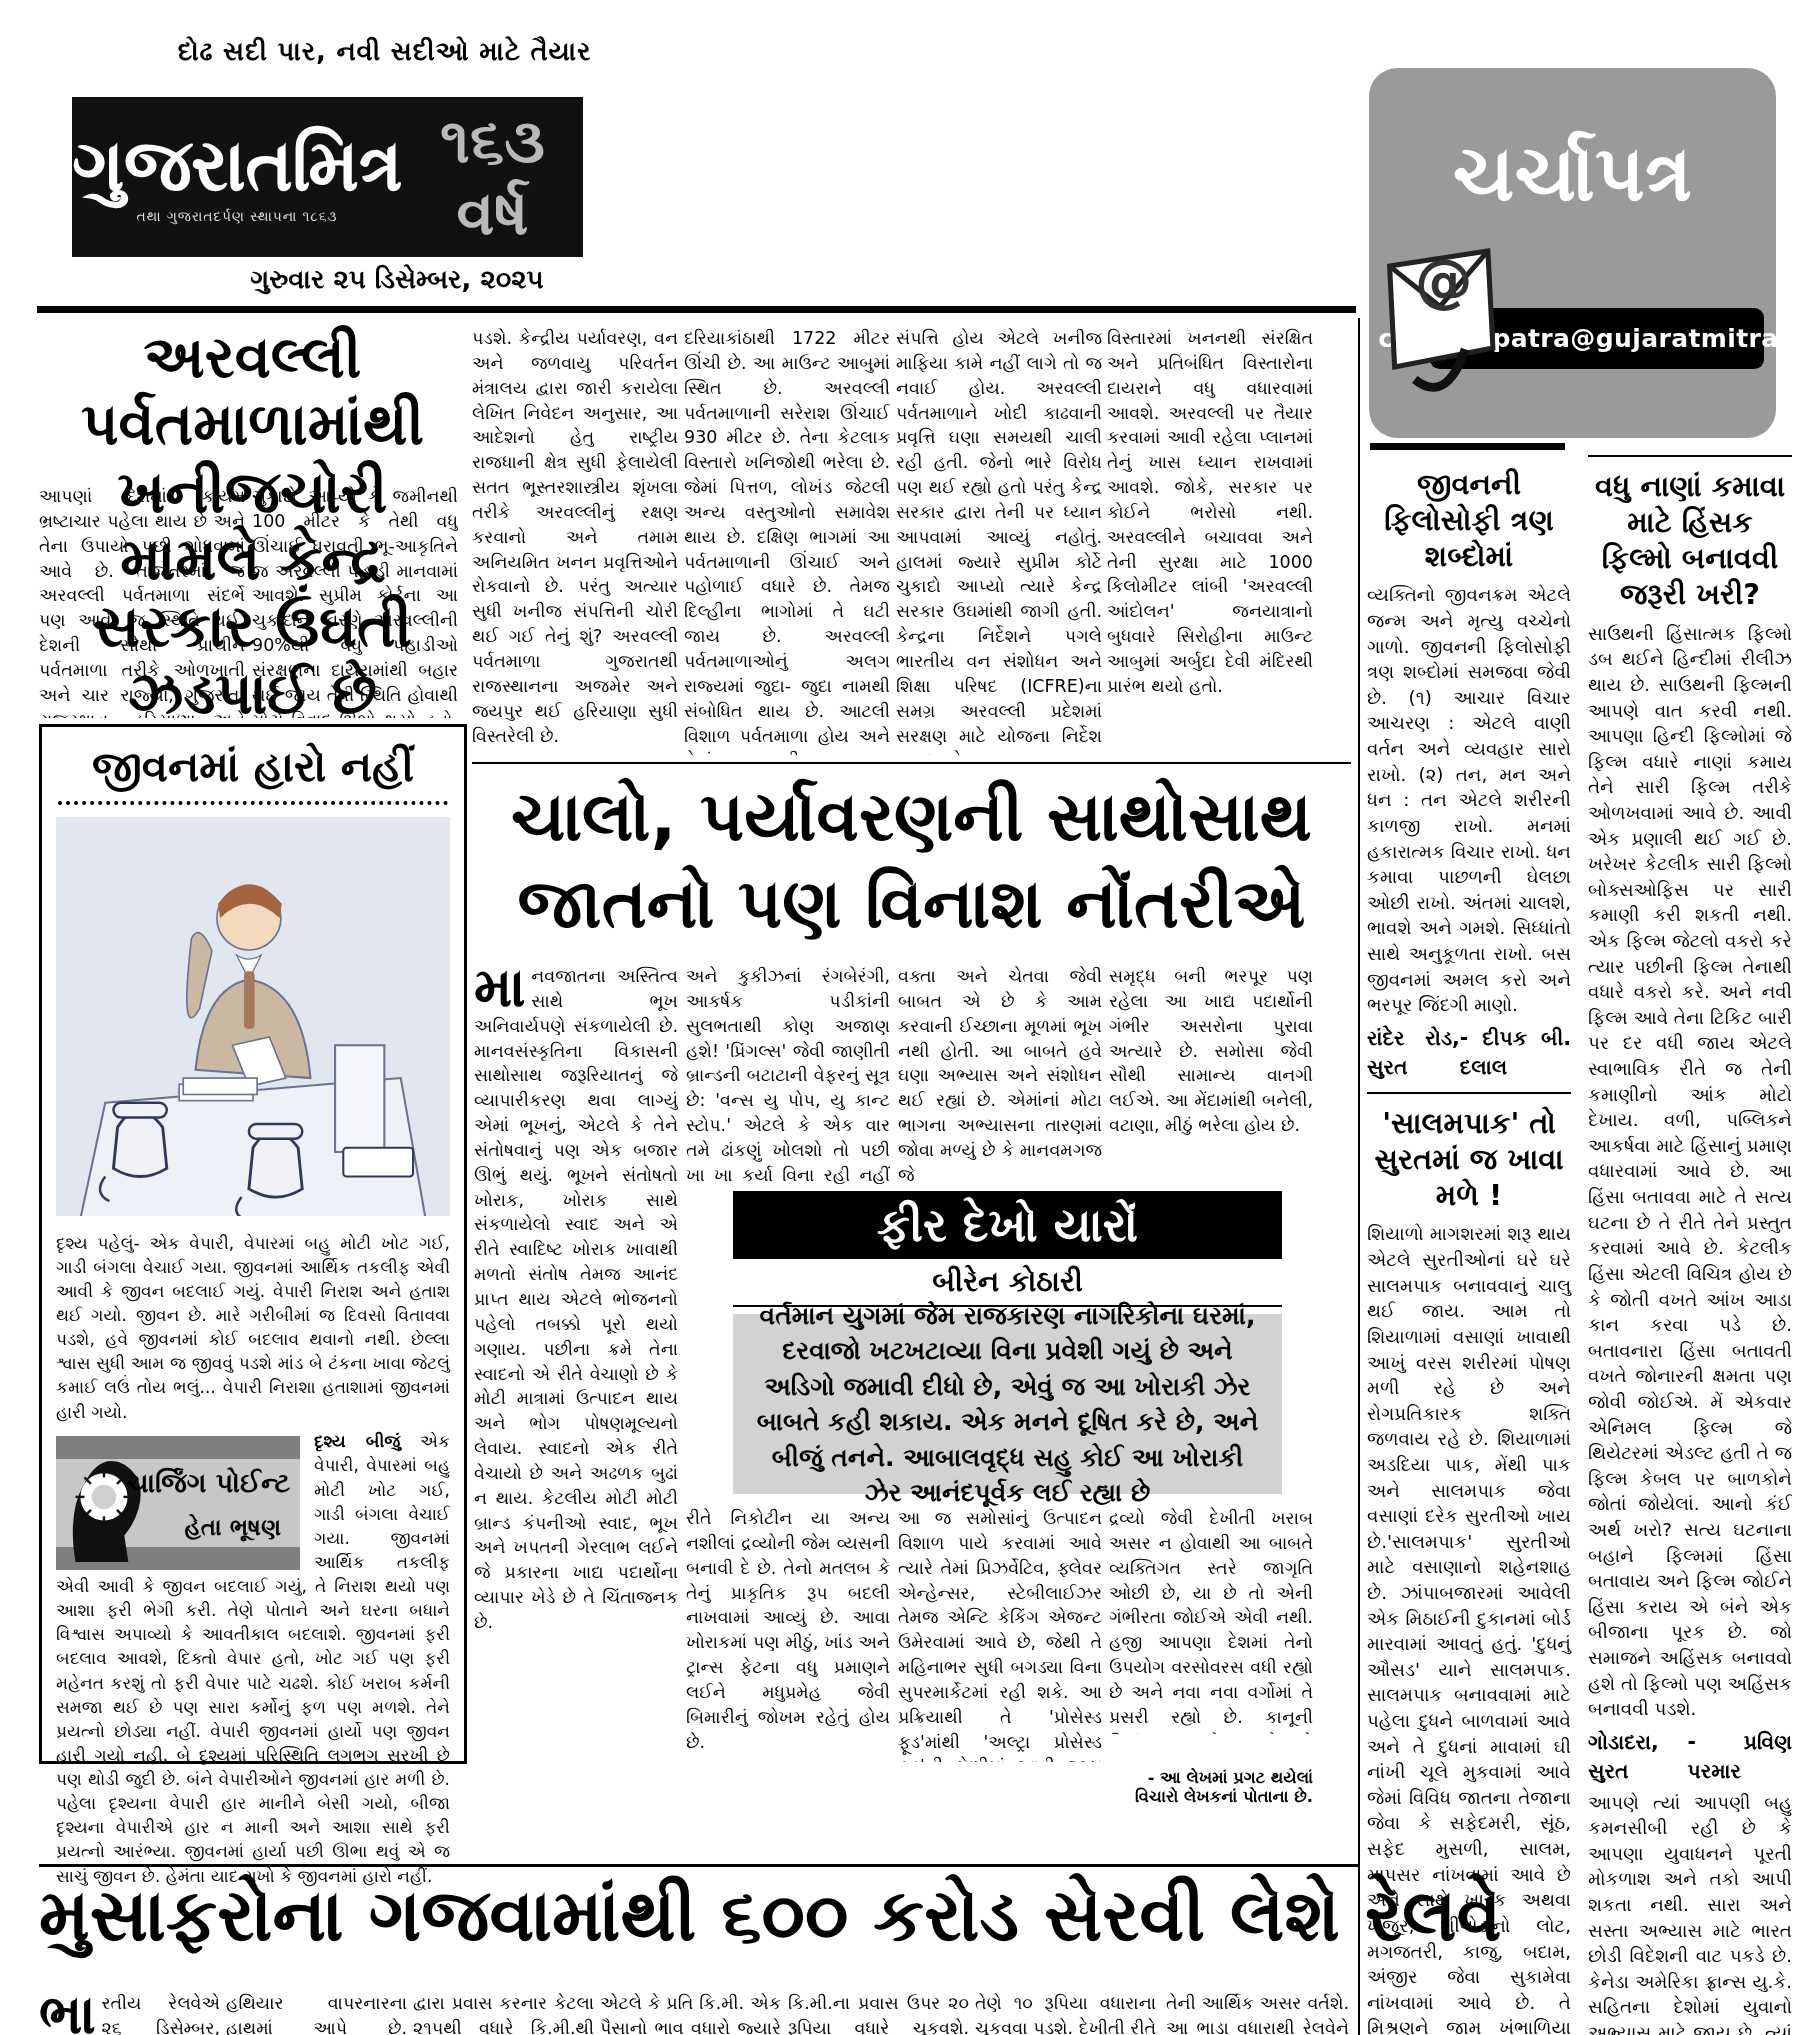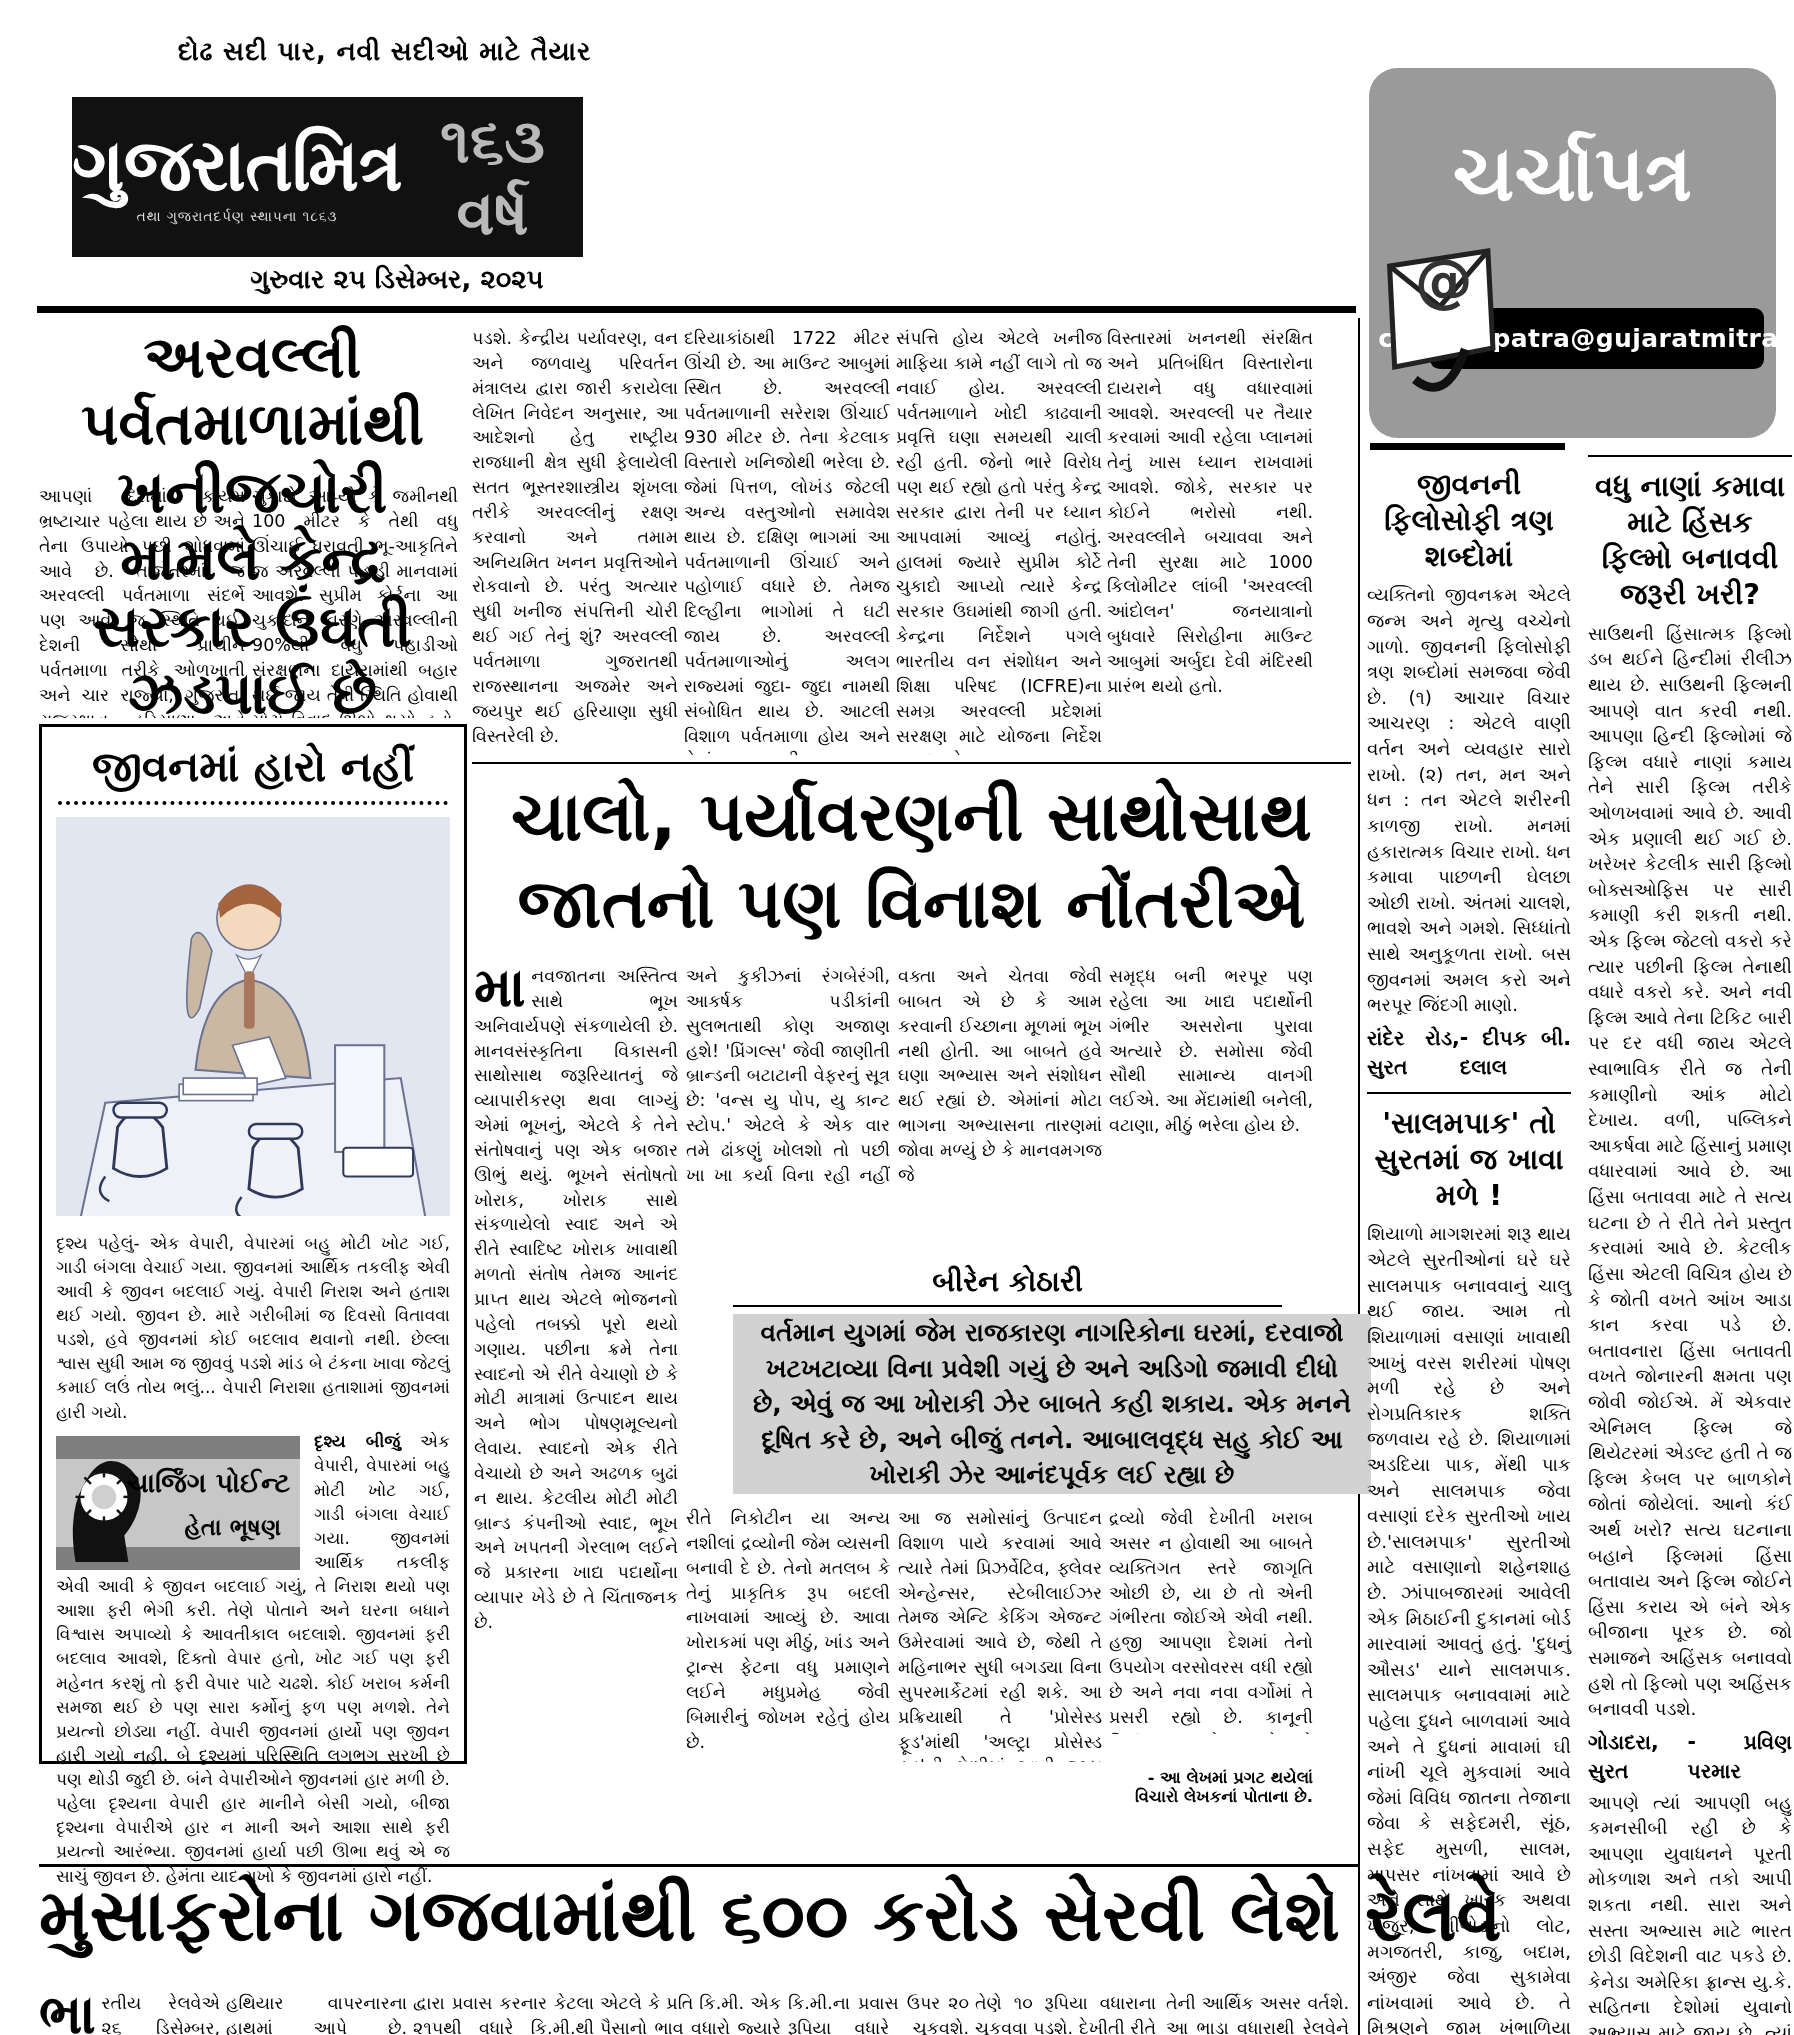--- a/index.html
+++ b/index.html
@@ -161,23 +161,24 @@
 
   <div class="abs bigheadline">
     <div>ચાલો, પર્યાવરણની સાથોસાથ</div>
     <div>જાતનો પણ વિનાશ નોંતરીએ</div>
   </div>
   <div class="abs col dropcap" style="left:474px;top:964px;width:204px;height:798px;">માનવજાતના અસ્તિત્વ સાથે ભૂખ અનિવાર્યપણે સંકળાયેલી છે. માનવસંસ્કૃતિના વિકાસની સાથોસાથ જરૂરિયાતનું જે વ્યાપારીકરણ થવા લાગ્યું એમાં ભૂખનું, એટલે કે તેને સંતોષવાનું પણ એક બજાર ઊભું થયું. ભૂખને સંતોષતો ખોરાક, ખોરાક સાથે સંકળાયેલો સ્વાદ અને એ રીતે સ્વાદિષ્ટ ખોરાક ખાવાથી મળતો સંતોષ તેમજ આનંદ પ્રાપ્ત થાય એટલે ભોજનનો પહેલો તબક્કો પૂરો થયો ગણાય. પછીના ક્રમે તેના સ્વાદનો એ રીતે વેચાણો છે કે મોટી માત્રામાં ઉત્પાદન થાય અને ભોગ પોષણમૂલ્યનો લેવાય. સ્વાદનો એક રીતે વેચાયો છે અને અઢળક બુઢાં ન થાય. કેટલીય મોટી મોટી બ્રાન્ડ કંપનીઓ સ્વાદ, ભૂખ અને ખપતની ગેરલાભ લઈને જે પ્રકારના ખાદ્ય પદાર્થોના વ્યાપાર ખેડે છે તે ચિંતાજનક છે.</div>
   <div class="abs col" style="left:686px;top:964px;width:204px;height:220px;">અને કુકીઝનાં રંગબેરંગી, આકર્ષક પડીકાંની સુલભતાથી કોણ અજાણ હશે! 'પ્રિંગલ્સ' જેવી જાણીતી બ્રાન્ડની બટાટાની વેફરનું સૂત્ર છે: 'વન્સ યુ પોપ, યુ કાન્ટ સ્ટોપ.' એટલે કે એક વાર તમે ઢાંકણું ખોલશો તો પછી ખા ખા કર્યા વિના રહી નહીં શકો.</div>
   <div class="abs col" style="left:898px;top:964px;width:204px;height:220px;">વક્તા અને ચેતવા જેવી બાબત એ છે કે આમ કરવાની ઈચ્છાના મૂળમાં ભૂખ નથી હોતી. આ બાબતે હવે ઘણા અભ્યાસ અને સંશોધન થઈ રહ્યાં છે. એમાંનાં મોટા ભાગના અભ્યાસના તારણમાં જોવા મળ્યું છે કે માનવમગજ જે</div>
   <div class="abs col" style="left:1109px;top:964px;width:204px;height:220px;">સમૃદ્ધ બની ભરપૂર પણ રહેલા આ ખાદ્ય પદાર્થોની ગંભીર અસરોના પુરાવા અત્યારે છે. સમોસા જેવી સૌથી સામાન્ય વાનગી લઈએ. આ મેંદામાંથી બનેલી, વટાણા, મીઠું ભરેલા હોય છે.</div>
 
+  <div class="abs feature-banner" style="left:733px;top:1191px;width:549px;height:68px;font-size:46px;line-height:68px;">ફીર દેખો યારોં</div>
   <div class="abs feature-author" style="left:733px;top:1265px;width:549px;font-size:28.5px;">બીરેન કોઠારી</div>
   <div class="abs thin-rule" style="left:733px;top:1305px;width:549px;height:2px;"></div>
-  <div class="abs quote-box" style="left:733px;top:1314px;width:638px;height:180px;font-size:25px;line-height:1.42;">વર્તમાન યુગમાં જેમ રાજકારણ નાગરિકોના ઘરમાં, દરવાજો ખટખટાવ્યા વિના પ્રવેશી ગયું છે અને અડિગો જમાવી દીધો છે, એવું જ આ ખોરાકી ઝેર બાબતે કહી શકાય. એક મનને દૂષિત કરે છે, અને બીજું તનને. આબાલવૃદ્ધ સહુ કોઈ આ ખોરાકી ઝેર આનંદપૂર્વક લઈ રહ્યા છે</div>
+  <div class="abs quote-box" style="left:733px;top:1314px;width:549px;height:180px;font-size:25px;line-height:1.42;">વર્તમાન યુગમાં જેમ રાજકારણ નાગરિકોના ઘરમાં, દરવાજો ખટખટાવ્યા વિના પ્રવેશી ગયું છે અને અડિગો જમાવી દીધો છે, એવું જ આ ખોરાકી ઝેર બાબતે કહી શકાય. એક મનને દૂષિત કરે છે, અને બીજું તનને. આબાલવૃદ્ધ સહુ કોઈ આ ખોરાકી ઝેર આનંદપૂર્વક લઈ રહ્યા છે</div>
 
   <div class="abs col" style="left:686px;top:1506px;width:204px;height:256px;">રીતે નિકોટીન યા અન્ય નશીલાં દ્રવ્યોની જેમ વ્યસની બનાવી દે છે. તેનો મતલબ કે તેનું પ્રાકૃતિક રૂપ બદલી નાખવામાં આવ્યું છે. આવા ખોરાકમાં પણ મીઠું, ખાંડ અને ટ્રાન્સ ફેટના વધુ પ્રમાણને લઈને મધુપ્રમેહ જેવી બિમારીનું જોખમ રહેતું હોય છે.</div>
   <div class="abs col" style="left:898px;top:1506px;width:204px;height:256px;">આ જ સમોસાંનું ઉત્પાદન વિશાળ પાયે કરવામાં આવે ત્યારે તેમાં પ્રિઝર્વેટિવ, ફ્લેવર એન્હેન્સર, સ્ટેબીલાઈઝર તેમજ એન્ટિ કેકિંગ એજન્ટ ઉમેરવામાં આવે છે, જેથી તે મહિનાભર સુધી બગડ્યા વિના સુપરમાર્કેટમાં રહી શકે. આ પ્રક્રિયાથી તે 'પ્રોસેસ્ડ ફૂડ'માંથી 'અલ્ટ્રા પ્રોસેસ્ડ ફૂડ'ની શ્રેણીમાં આવી જાય છે.</div>
   <div class="abs col" style="left:1109px;top:1506px;width:204px;height:228px;">દ્રવ્યો જેવી દેખીતી ખરાબ અસર ન હોવાથી આ બાબતે વ્યક્તિગત સ્તરે જાગૃતિ ઓછી છે, યા છે તો એની ગંભીરતા જોઈએ એવી નથી. હજી આપણા દેશમાં તેનો ઉપયોગ વરસોવરસ વધી રહ્યો છે અને નવા નવા વર્ગોમાં તે પ્રસરી રહ્યો છે. કાનૂની નિયંત્રણ ક્યારે લદાશે એ ખબર નથી, અને લદાશે તો પણ એ કેટલાં અસરકારક હશે એ કલ્પનાનો વિષય છે. સવાલ કાનૂની નિયંત્રણ કરતાંય વધુ સ્વજાગૃતિનો છે. હવા, પાણી, પર્યાવરણ બધાનો ખો વળવાની પ્રક્રિયા ચરમ સીમાએ હોય તો આ સ્પર્ધામાં ખોરાક શા માટે પાછળ રહે?</div>
   <div class="abs disclaimer" style="left:1109px;top:1735px;width:204px;margin-top:33px;">- આ લેખમાં પ્રગટ થયેલાં વિચારો લેખકનાં પોતાના છે.</div>
 
   <div class="abs thin-rule" style="left:39px;top:1864px;width:1319px;height:2.8px;"></div>
   <div class="abs railheadline">મુસાફરોના ગજવામાંથી ૬૦૦ કરોડ સેરવી લેશે રેલવે</div>
 
   <div class="abs col dropcap" style="left:39px;top:1991px;width:181px;height:525px;">ભારતીય રેલવેએ ૨૬ ડિસેમ્બર, ૨૦૨૫થી અમલમાં આવે તે રીતે મુસાફરી માટે નવા ભાડા દરોની જાહેરાત કરી છે. રેલવે મંત્રાલયના જણાવ્યા મુજબ, વધતા જતા ઓપરેશનલ ખર્ચ અને મુસાફરોની સુરક્ષા પાછળ થતા ખર્ચને પહોંચી વળવા માટે આ ભાડા વધારો જરૂરી છે. જોકે, આ વધારાને નજીવો વધારો ગણવાયો છે, પરંતુ તેની સામાજિક અને આર્થિક અસરો વ્યાપક હોઈ શકે છે. રેલવે ભાડામાં ૨૦૨૫નાં વર્ષમાં બીજી વખત વધારો થયો છે. આને કારણે રેલવેની આવકમાં ૬૦૦ કરોડનો વધારો થઈ શકે છે. લોકોના ગજવામાંથી નાના નાના હપ્તામાં પૈસા કઈ રીતે સેરવી લેવા એ હવે સરકાર માટે સહજ</div>

